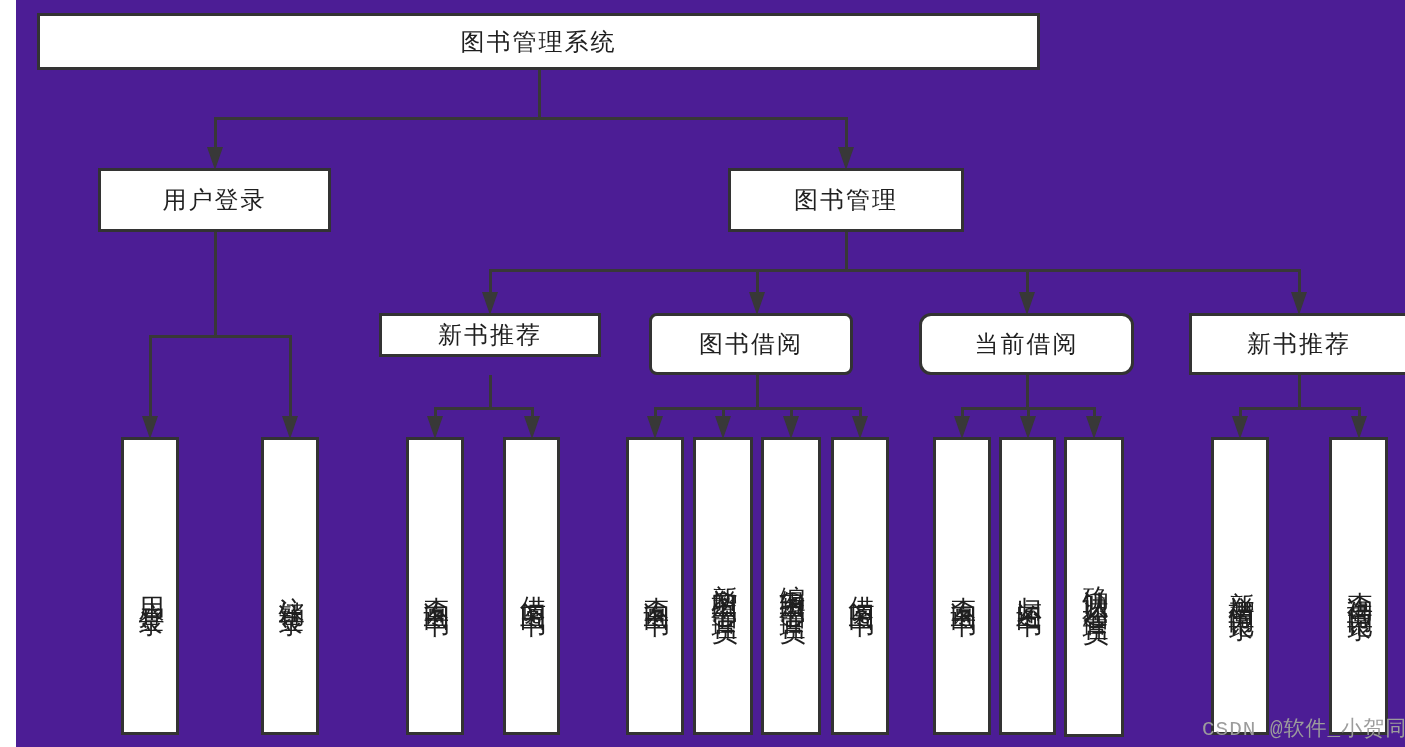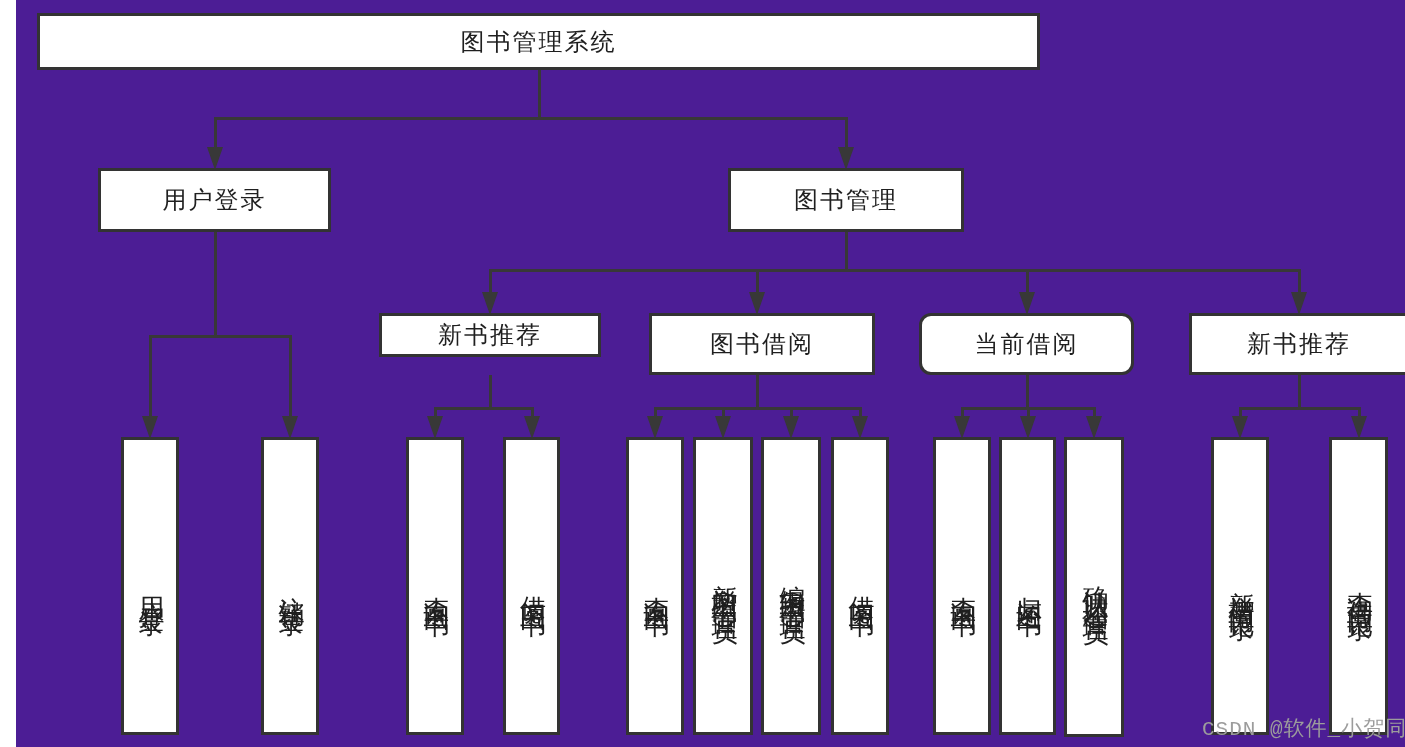--- a/index.html
+++ b/index.html
@@ -87,21 +87,21 @@
       <div class="vline" style="left: 1223px; top: 408px; height: 10px;"></div>
       <div class="arrow" style="left: 1216px; top: 416px;"></div>
       <div class="vline" style="left: 1341.5px; top: 408px; height: 10px;"></div>
       <div class="arrow" style="left: 1334.5px; top: 416px;"></div>
     </div>
   <div id="boxes-layer">
       <div class="box h" style="left: 21px; top: 13px; width: 1003px; height: 57px;">图书管理系统</div>
       <div class="box h" style="left: 82px; top: 168px; width: 233px; height: 64px;">用户登录</div>
       <div class="box h" style="left: 712px; top: 168px; width: 236px; height: 64px;">图书管理</div>
       <div class="box h" style="left: 363px; top: 313px; width: 222px; height: 44px;">新书推荐</div>
-      <div class="box h" style="left: 633px; top: 313px; width: 226px; height: 62px;">图书借阅</div>
+      <div class="box h" style="left: 633px; top: 313px; width: 204px; height: 62px; border-radius: 8px;">图书借阅</div>
       <div class="box h" style="left: 903px; top: 313px; width: 215px; height: 62px; border-radius: 12px;">当前借阅</div>
       <div class="box h" style="left: 1173px; top: 313px; width: 220px; height: 62px;">新书推荐</div>
       <div class="box v" style="left: 105px; top: 437px; width: 58px; height: 298px;">用户登录</div>
       <div class="box v" style="left: 245px; top: 437px; width: 58px; height: 298px;">注销登录</div>
       <div class="box v" style="left: 390px; top: 437px; width: 58px; height: 298px;">查询图书</div>
       <div class="box v" style="left: 487px; top: 437px; width: 57px; height: 298px;">借阅图书</div>
       <div class="box v" style="left: 610px; top: 437px; width: 58px; height: 298px;">查询图书</div>
       <div class="box v" style="left: 677px; top: 437px; width: 60px; height: 298px;">新增图书（管理员）</div>
       <div class="box v" style="left: 745px; top: 437px; width: 60px; height: 298px;">编辑图书（管理员）</div>
       <div class="box v" style="left: 815px; top: 437px; width: 58px; height: 298px;">借阅图书</div>

